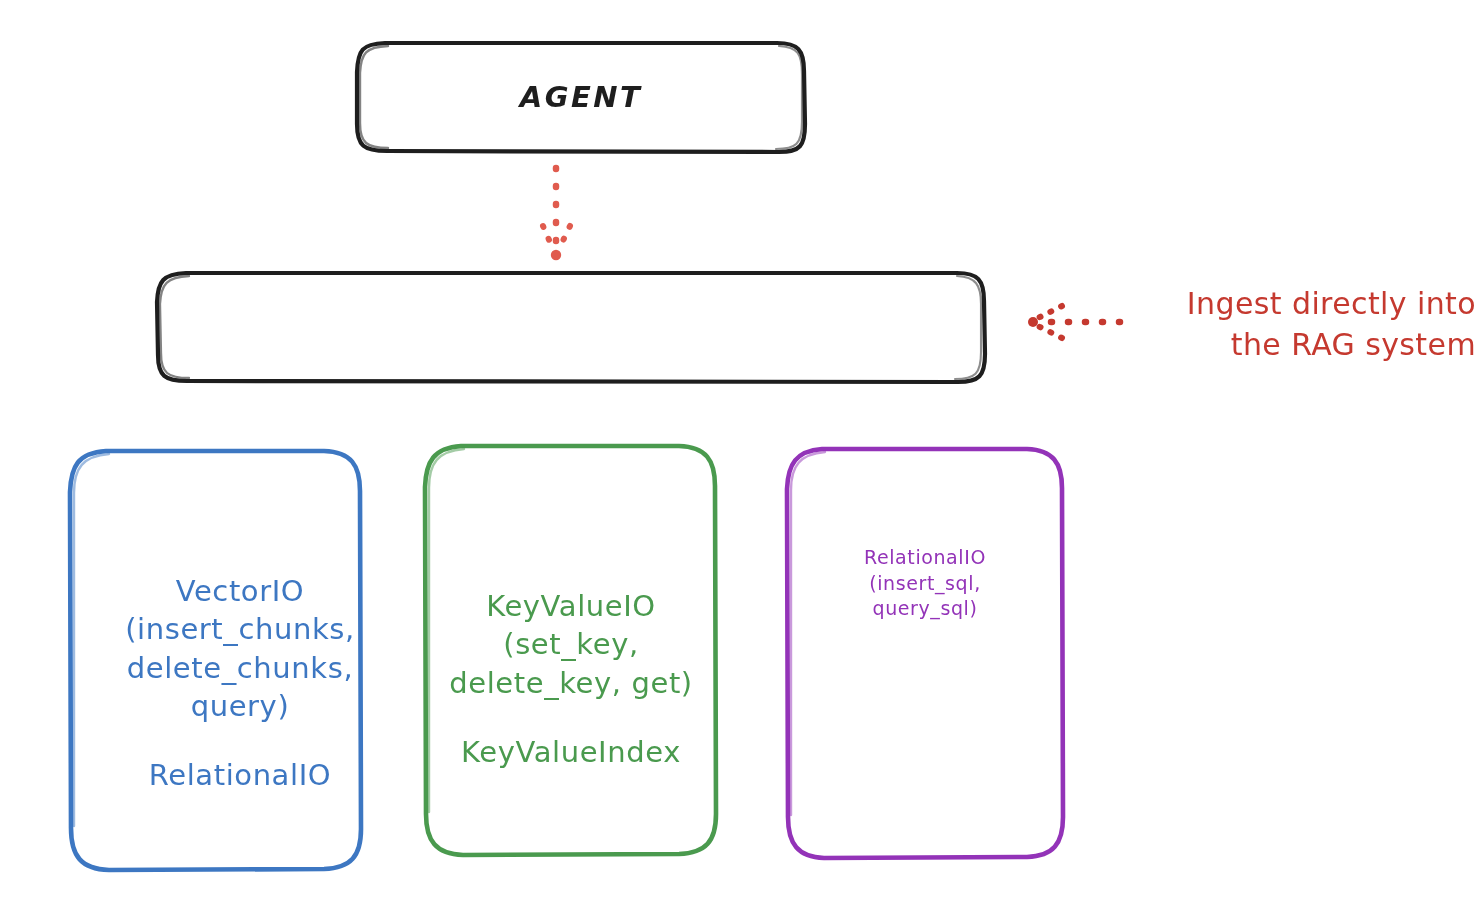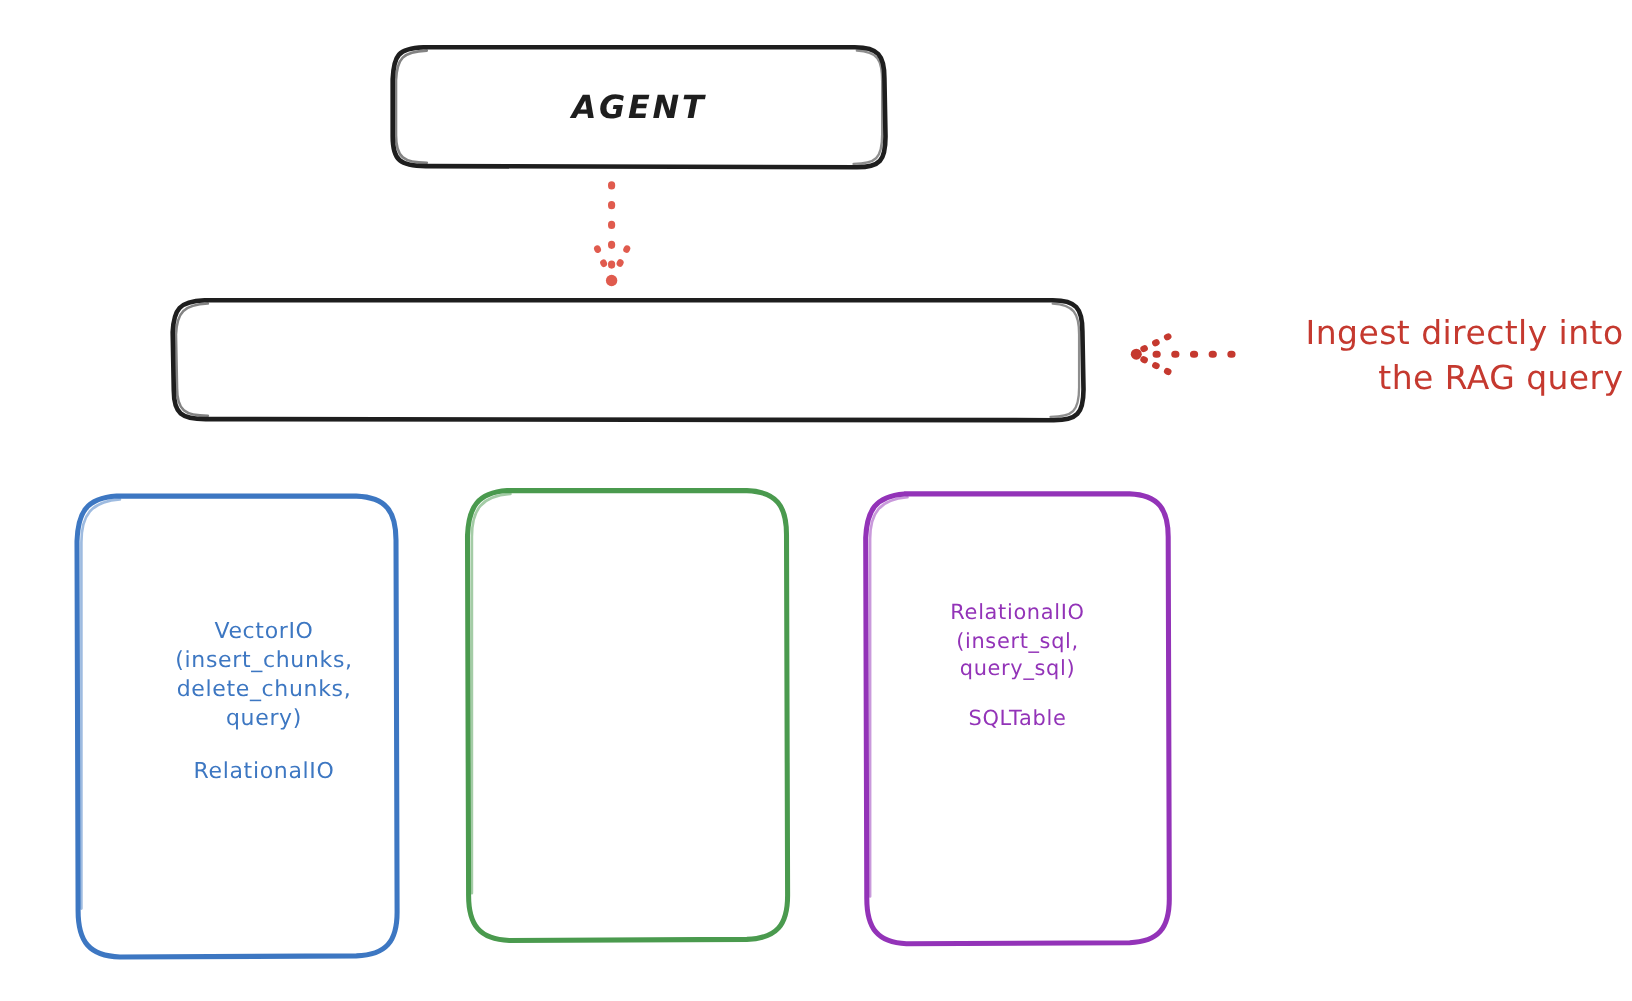--- a/index.html
+++ b/index.html
@@ -53,21 +53,21 @@
     width: 828px;
     font-size: 30px;
     color: #1e1e1e;
     letter-spacing: 1px;
   }
   
   #vectorio-label {
     left: 70px;
     top: 533px;
     width: 292px;
-    font-size: 20px;
+    font-size: 29px;
     color: #3d77c2;
     padding-left: 24px;
   }
   #keyvalueio-label {
     left: 424px;
     top: 548px;
     width: 294px;
     font-size: 29px;
     color: #4a9a4e;
   }
@@ -204,26 +204,31 @@
 
 
   <div class="node-label" id="vectorio-label">
     <span>VectorIO
 (insert_chunks,
 delete_chunks,
 query)</span>
     <span class="sub-label">RelationalIO</span>
   </div>
 
+  <div class="node-label" id="keyvalueio-label">
+    <span>KeyValueIO
+(set_key,
+delete_key, get)</span>
+    <span class="sub-label">KeyValueIndex</span>
+  </div>
 
   <div class="node-label" id="relationalio-label">
     <span>RelationalIO
 (insert_sql,
 query_sql)</span>
-    <span class="sub-label">SQLTable</span>
   </div>
 
   <div id="annotation-text">
     <span>Ingest directly into</span>
-    <span class="line2">the RAG query</span>
+    <span class="line2">the RAG system</span>
   </div>
 
 </div>
 
 </body></html>

